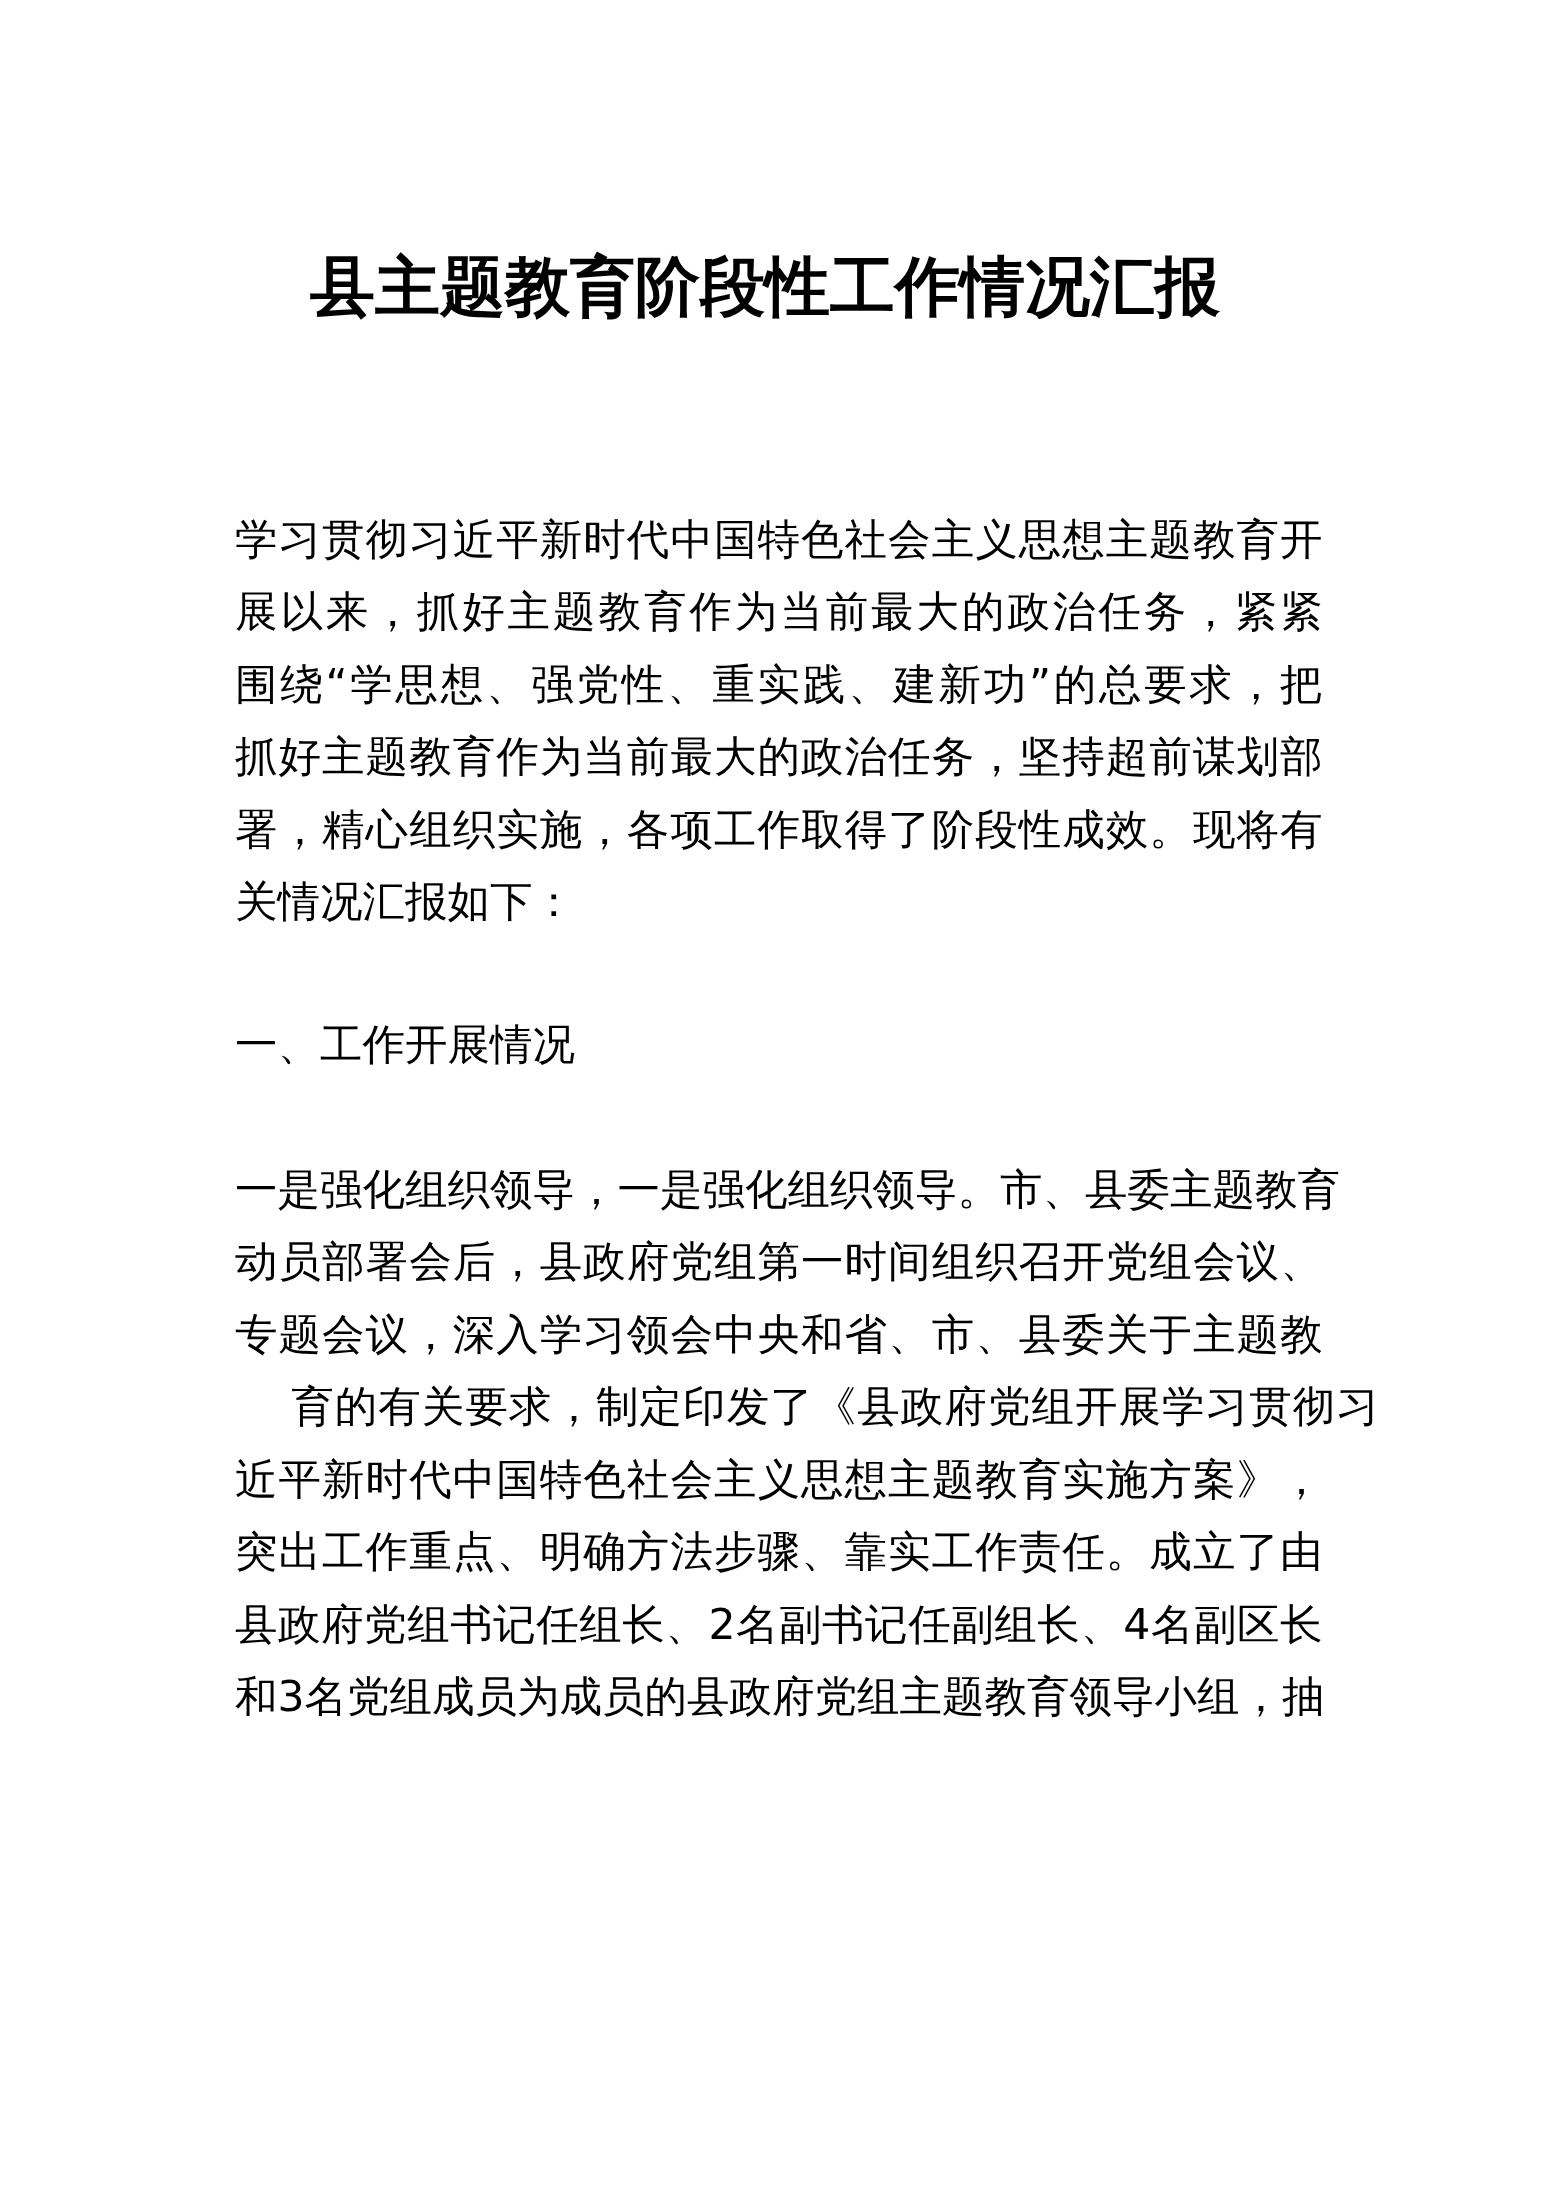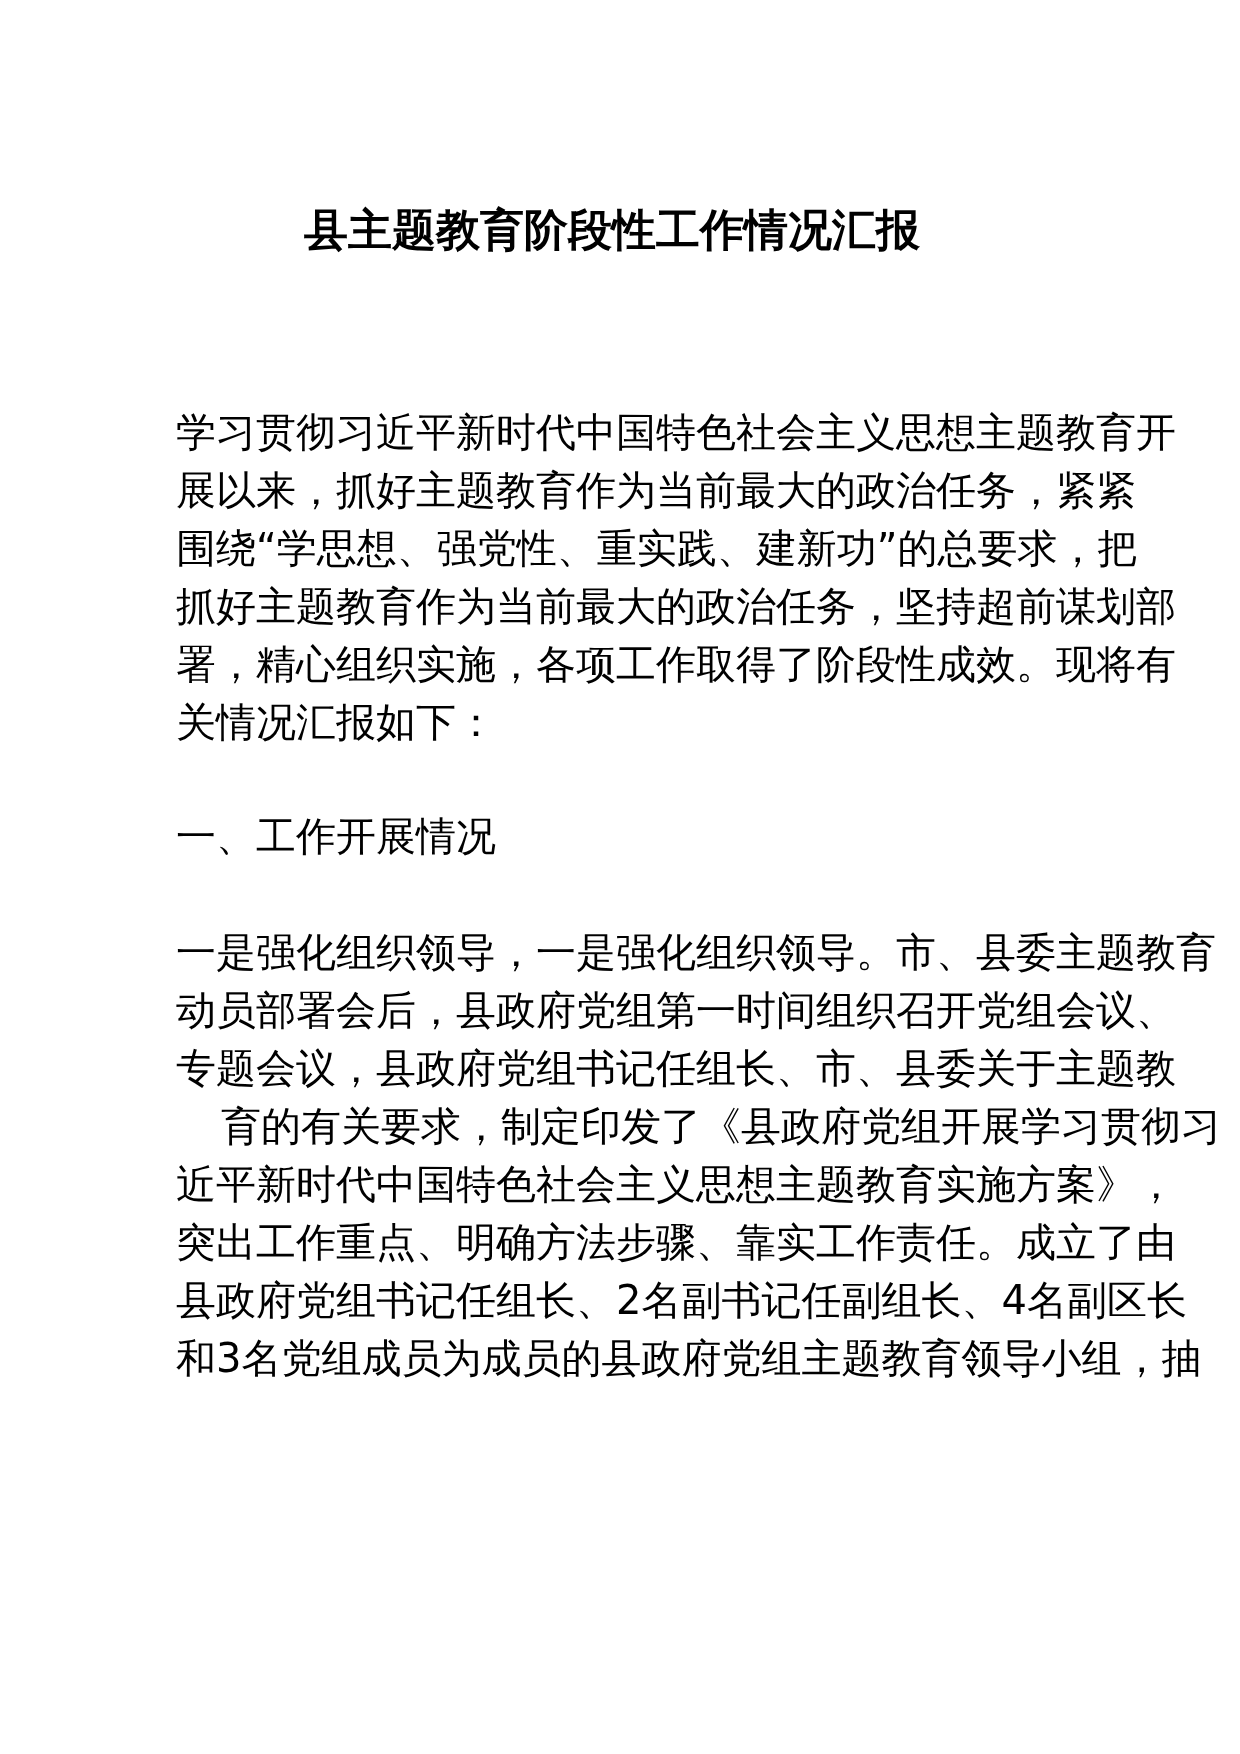--- a/index.html
+++ b/index.html
@@ -22,32 +22,32 @@
       height: 1754px;
       background: #ffffff;
     }
     .title {
       position: absolute;
       left: 0;
       width: 1224px;
       top: 200px;
       height: 60px;
       text-align: center;
-      font-size: 44px;
+      font-size: 52px;
       font-weight: bold;
       line-height: 60px;
       letter-spacing: 0px;
       white-space: nowrap;
     }
     .line {
       position: absolute;
-      left: 176px;
+      left: 188px;
       width: 870px;
       height: 48px;
-      font-size: 40px;
+      font-size: 34px;
       line-height: 48px;
       white-space: nowrap;
       overflow: visible;
     }
     .justify {
       text-align: justify;
       text-align-last: justify;
     }
   </style>
 </head>
@@ -64,21 +64,21 @@
     <div class="line justify" style="top:582px;">抓好主题教育作为当前最大的政治任务，坚持超前谋划部</div>
     <div class="line justify" style="top:640px;">署，精心组织实施，各项工作取得了阶段性成效。现将有</div>
     <div class="line" style="top:698px;">关情况汇报如下：</div>
   </div>
 
   <div class="line" style="top:812px;">一、工作开展情况</div>
 
   <div>
     <div class="line justify" style="top:928px;">一是强化组织领导，一是强化组织领导。市、县委主题教育</div>
     <div class="line justify" style="top:986px;">动员部署会后，县政府党组第一时间组织召开党组会议、</div>
-    <div class="line justify" style="top:1044px;">专题会议，县政府党组书记任组长、市、县委关于主题教</div>
+    <div class="line justify" style="top:1044px;">专题会议，深入学习领会中央和省、市、县委关于主题教</div>
     <div class="line justify" style="top:1102px;margin-left:45px;">育的有关要求，制定印发了《县政府党组开展学习贯彻习</div>
     <div class="line justify" style="top:1160px;">近平新时代中国特色社会主义思想主题教育实施方案》，</div>
     <div class="line justify" style="top:1218px;">突出工作重点、明确方法步骤、靠实工作责任。成立了由</div>
     <div class="line justify" style="top:1276px;">县政府党组书记任组长、2名副书记任副组长、4名副区长</div>
     <div class="line justify" style="top:1334px;">和3名党组成员为成员的县政府党组主题教育领导小组，抽</div>
   </div>
 
 </div>
 
 </body></html>

